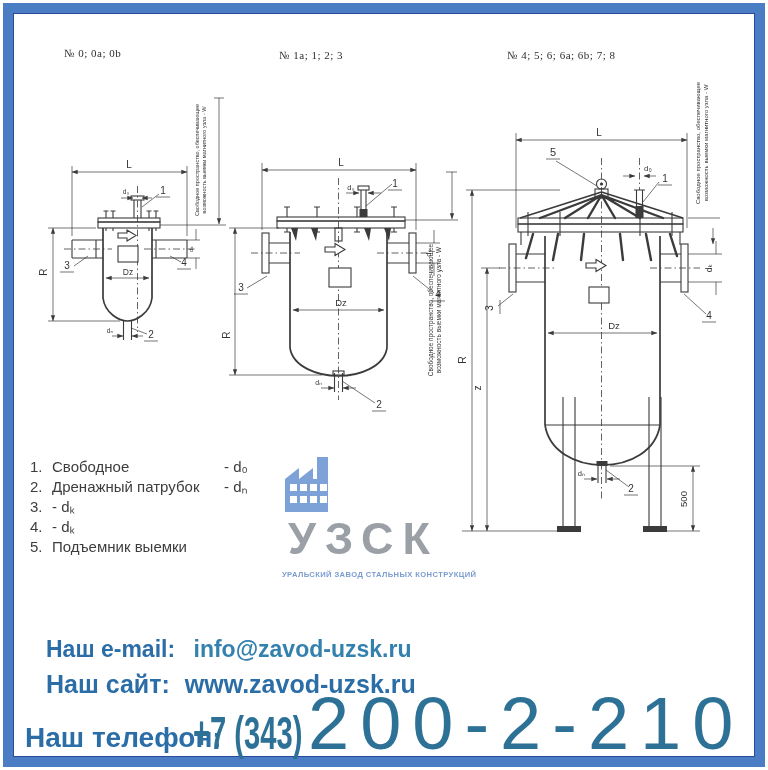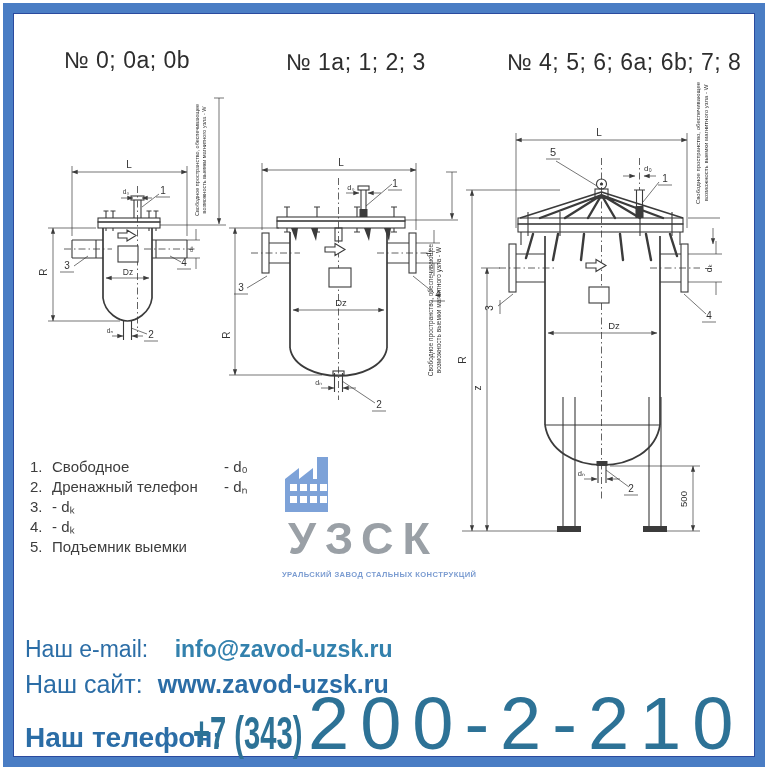--- a/index.html
+++ b/index.html
@@ -1,42 +1,42 @@
 <!DOCTYPE html>
 <html style="--frame: #4a7dc4; --frame_inner: #2a4a9e; --ink: #3b3b3b; --contact: #2b6da6; --contact_value: #3381ad; --phone: #2d7296; --logo_gray: #9aa0a6; --logo_blue: #7da2d8; --tagline_blue: #7b9cd1;"><head>
 <meta charset="utf-8">
 <style>
   html,body{margin:0;padding:0;background:#fff;width:768px;height:770px;overflow:hidden;
     font-family:"Liberation Sans",sans-serif;}
   .page{position:relative;width:768px;height:770px;background:#fff;}
   .frame{position:absolute;inset:3px;border:10px solid var(--frame);pointer-events:none;}
   .frame::after{content:'';position:absolute;inset:0;border:1.5px solid var(--frame_inner);}
-  .dtitle{position:absolute;font-size:23px;color:#2d2d2d;letter-spacing:.5px;white-space:nowrap;}
-  .t1{left:64px;top:47px}.t2{left:286px;top:49px}.t3{left:507px;top:49px}
+  .dtitle{position:absolute;font-size:11px;color:#2d2d2d;letter-spacing:.5px;white-space:nowrap;font-family:Liberation Serif, serif;}
+  .t1{left:64px;top:47px}.t2{left:279px;top:49px}.t3{left:507px;top:49px}
   svg.draw{position:absolute;left:0;top:0;color:var(--ink);}
   svg.draw text{fill:#333;font-family:"Liberation Sans","DejaVu Sans",sans-serif;}
   .ln{fill:none;stroke:currentColor;stroke-width:1.1}
   .th{fill:none;stroke:currentColor;stroke-width:1.7}
   .tk{fill:none;stroke:currentColor;stroke-width:2.4;stroke-linecap:round}
   .cl{fill:none;stroke:currentColor;stroke-width:.8;stroke-dasharray:7 3 1.5 3}
   .xt{fill:none;stroke:currentColor;stroke-width:.7}
   .fw{fill:#fff;stroke:currentColor;stroke-width:1.1}
   .fd{fill:currentColor;stroke:none}
   .legend{position:absolute;left:30px;top:456px;width:238px;font-size:15px;color:#3d3d3d;}
   .legend-row{display:flex;height:20px;align-items:center;}
   .l-num{width:22px}.l-name{flex:1}.l-sym{width:44px}
   .logo{position:absolute;left:282px;top:452px;width:164px;text-align:left;}
   .logo-name{font-size:45px;font-weight:bold;color:var(--logo_gray);letter-spacing:9px;
     line-height:.92;margin-top:2px;margin-left:6px;}
   .logo-tagline{font-size:7.6px;font-weight:bold;color:var(--tagline_blue);letter-spacing:.4px;
     margin-top:11px;white-space:nowrap;}
-  .c-label{color:var(--contact);font-weight:normal;}
+  .c-label{color:var(--contact);font-weight:bold;margin-left:21px;}
   .c-value{color:var(--contact_value);font-weight:bold;}
   .row1{position:absolute;left:25px;top:636px;font-size:23px;}
-  .row1 .c-value{margin-left:20px;}
+  .row1 .c-value{margin-left:12px;}
   .row2{position:absolute;left:25px;top:670px;font-size:25px;}
   .row2 .c-value{margin-left:8px;color:var(--contact);margin-top:44px;}
   .p-label{position:absolute;left:25px;top:722px;font-size:28px;font-weight:bold;color:var(--contact);}
   .p-prefix{position:absolute;left:193px;top:709px;font-size:47px;font-weight:bold;color:var(--phone);
     transform:scaleX(.62);transform-origin:left top;line-height:1;white-space:nowrap;}
   .p-number{position:absolute;left:308px;top:689px;font-size:74px;font-weight:normal;color:var(--phone);
     letter-spacing:11px;line-height:.95;white-space:nowrap;}
 </style>
 </head>
 <body>
@@ -269,21 +269,21 @@
   </svg>
 
   <div class="legend">
     <div class="legend-row">
       <span class="l-num">1.</span>
       <span class="l-name">Свободное</span>
       <span class="l-sym">- d₀</span>
     </div>
     <div class="legend-row">
       <span class="l-num">2.</span>
-      <span class="l-name">Дренажный телефон</span>
+      <span class="l-name">Дренажный патрубок</span>
       <span class="l-sym">- dₙ</span>
     </div>
     <div class="legend-row">
       <span class="l-num">3.</span>
       <span class="l-sym">- dₖ</span>
     </div>
     <div class="legend-row">
       <span class="l-num">4.</span>
       <span class="l-sym">- dₖ</span>
     </div>

